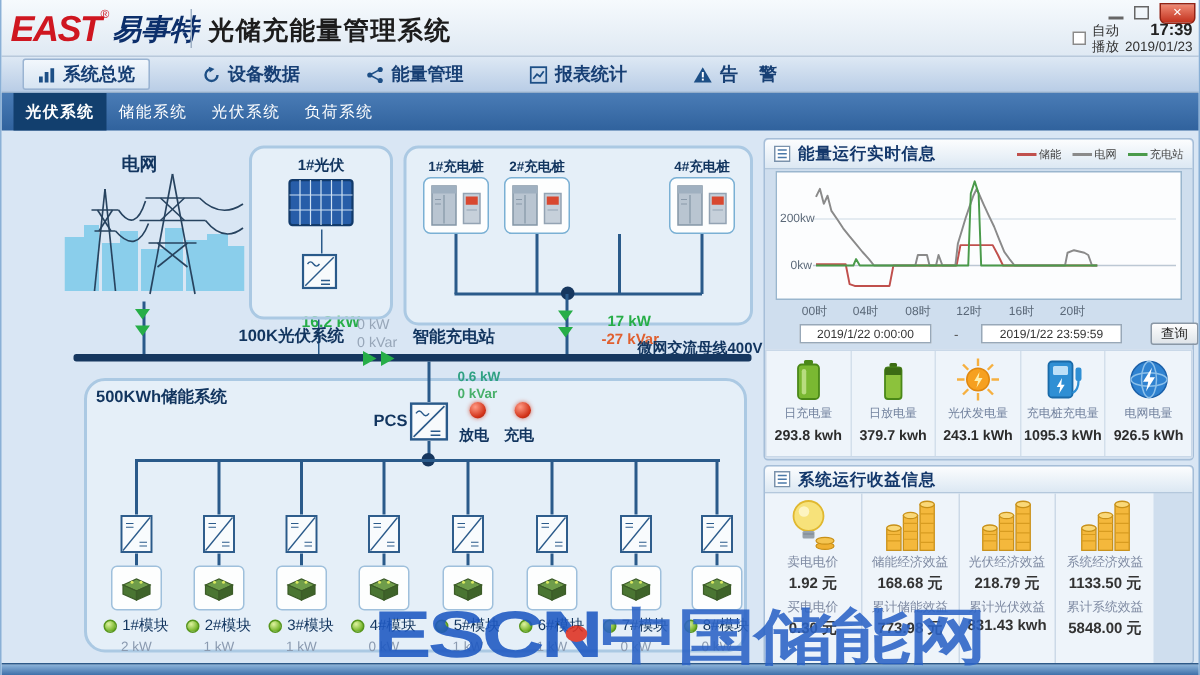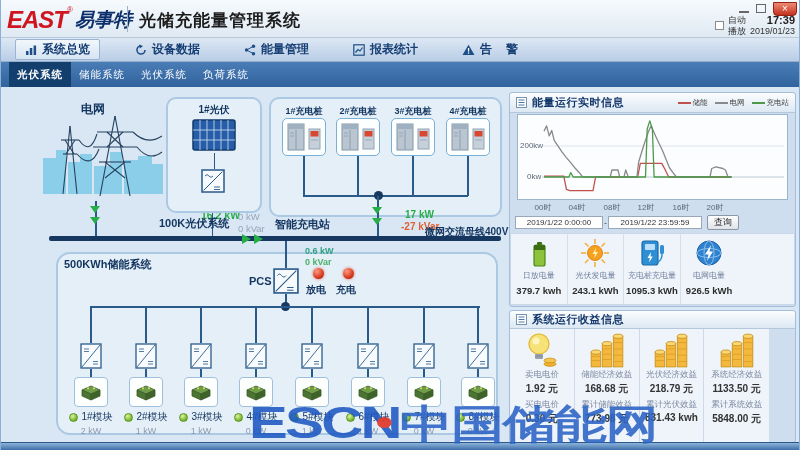--- a/index.html
+++ b/index.html
@@ -65,21 +65,21 @@
   .card-head{height:20px;display:flex;align-items:center;padding:0 6px;background:linear-gradient(#fcfdfe,#dce8f3);border-bottom:1px solid #b4c8dc;border-radius:3px 3px 0 0}
   .card-title{font-size:11px;font-weight:700;color:#14386b;margin-left:5px;letter-spacing:.5px}
   .legend{margin-left:auto;display:flex;align-items:center;gap:7px}
   .legend-item{display:flex;align-items:center;gap:2px}
   .legend-swatch{width:13px;height:2px;display:inline-block}
   .legend-label{font-size:7.5px;color:#444}
   #chart-box{position:absolute;left:516px;top:114px;width:271px;height:86px;background:#fcfdfe;border:1px solid #9ab6ce}
   .ytick{position:absolute;font-size:8px;color:#5a6878}
   #xticks{position:absolute;left:516px;top:202px;width:271px;height:11px}
   .xtick{position:absolute;font-size:8px;color:#5a6878;width:28px;text-align:center}
-  #date-row{position:absolute;left:514px;top:215px;display:flex;align-items:center;gap:1px}
+  #date-row{position:absolute;left:532px;top:215px;display:flex;align-items:center;gap:15px}
   .date-input{height:13px;border:1px solid #98a8b8;background:#fff;font-size:8px;color:#333;text-align:center;font-family:"Liberation Sans",sans-serif}
   #query-btn{width:32px;height:15px;font-size:9px;color:#222;background:linear-gradient(#fdfdfd,#dfe4e9);border:1px solid #8a97a5;border-radius:2px;margin-left:4px;text-align:center;line-height:13px}
   #stats-row{position:absolute;left:509px;top:233px;width:285px;height:72px;background:#eef4fa;border:1px solid #c9d8e8;display:flex}
   .stat-col{width:20%;display:flex;flex-direction:column;align-items:center;padding-top:3px;border-right:1px solid #d3dfeb}
   .stat-col:last-child{border-right:none}
   .stat-label{font-size:8px;color:#72829e;margin-top:1px;white-space:nowrap}
   .stat-value{font-size:9.5px;font-weight:600;color:#2c2c2c;margin-top:4px}
   #rev-body{position:absolute;left:509px;top:329px;width:259px;height:113px;background:#eef4fa;display:flex}
   .rev-col{width:25%;display:flex;flex-direction:column;align-items:center;padding-top:2px;border-right:1px solid #ccd9e7}
   .rev-col:last-child{border-right:none}
@@ -306,28 +306,20 @@
       </div>
   </div>
   <div class="pile-wrap" style="left:333px;top:105px">
     <div class="pile-label">2#充电桩</div>
     <div class="pile-box">
         <svg width="40" height="32" viewBox="0 0 40 32">
           <use href="#sym-pile"></use>
         </svg>
       </div>
   </div>
-  <div class="pile-wrap" style="left:388px;top:105px">
-    <div class="pile-label">3#充电桩</div>
-    <div class="pile-box">
-        <svg width="40" height="32" viewBox="0 0 40 32">
-          <use href="#sym-pile"></use>
-        </svg>
-      </div>
-  </div>
   <div class="pile-wrap" style="left:443px;top:105px">
     <div class="pile-label">4#充电桩</div>
     <div class="pile-box">
         <svg width="40" height="32" viewBox="0 0 40 32">
           <use href="#sym-pile"></use>
         </svg>
       </div>
   </div>
   <div class="abs vline" style="left:302.2px;top:156px;height:40px"></div>
   <div class="abs vline" style="left:356.2px;top:156px;height:40px"></div>
@@ -544,20 +536,29 @@
   </div>
   <div id="date-row">
     <input class="date-input" style="width: 88px;" value="2019/1/22 0:00:00">
     <span style="font-size:9px;color:#555">-</span>
     <input class="date-input" style="width: 94px;" value="2019/1/22 23:59:59">
     <button id="query-btn">查询</button>
   </div>
   <div id="stats-row">
     <div class="stat-col">
       <svg width="30" height="32">
+        <rect x="12" y="3" width="6" height="3" rx="1" fill="#4a8818"></rect>
+        <rect x="8" y="6" width="14" height="23" rx="2.5" fill="#7ab832" stroke="#4a8818" stroke-width="1.2"></rect>
+        <rect x="10.5" y="9" width="3" height="17" rx="1.5" fill="#b8dc80"></rect>
+      </svg>
+      <span class="stat-label">日充电量</span>
+      <span class="stat-value">293.8 kwh</span>
+    </div>
+    <div class="stat-col">
+      <svg width="30" height="32">
         <rect x="13" y="5" width="5" height="3" rx="1" fill="#3c6c14"></rect>
         <rect x="10" y="8" width="11" height="21" rx="2" fill="#8cc23c" stroke="#4a8818" stroke-width="1.2"></rect>
         <rect x="10" y="8" width="11" height="5" fill="#3c6c14"></rect>
       </svg>
       <span class="stat-label">日放电量</span>
       <span class="stat-value">379.7 kwh</span>
     </div>
     <div class="stat-col">
       <svg width="32" height="32">
         <g stroke="#f6b040" stroke-width="1.6">

